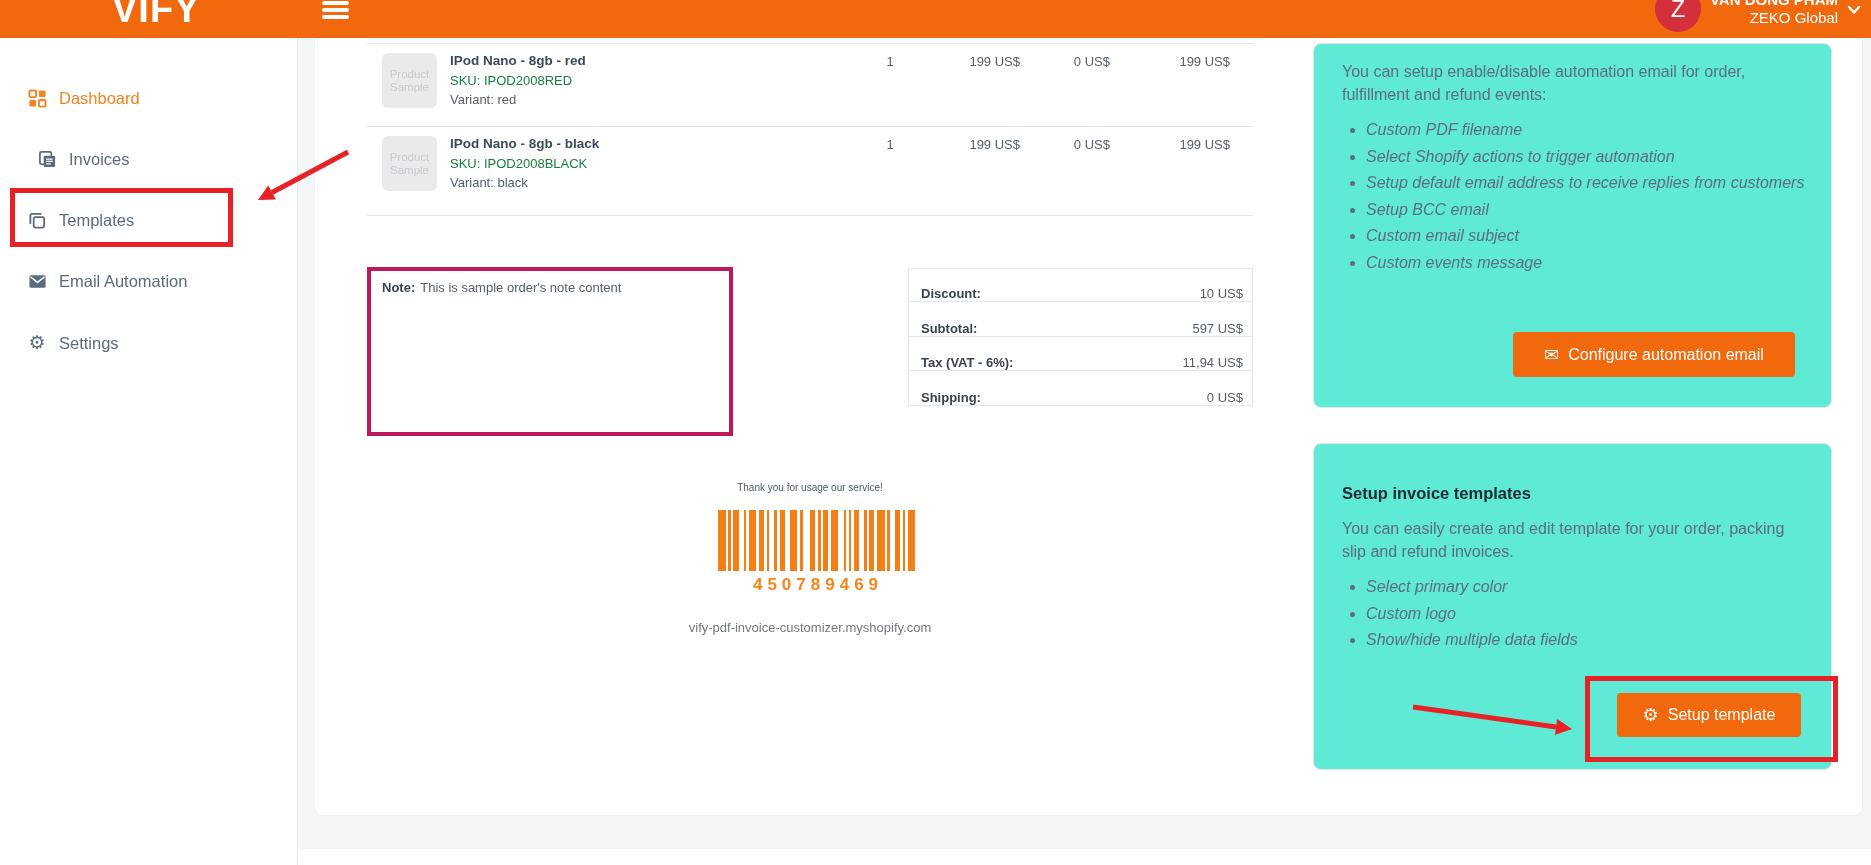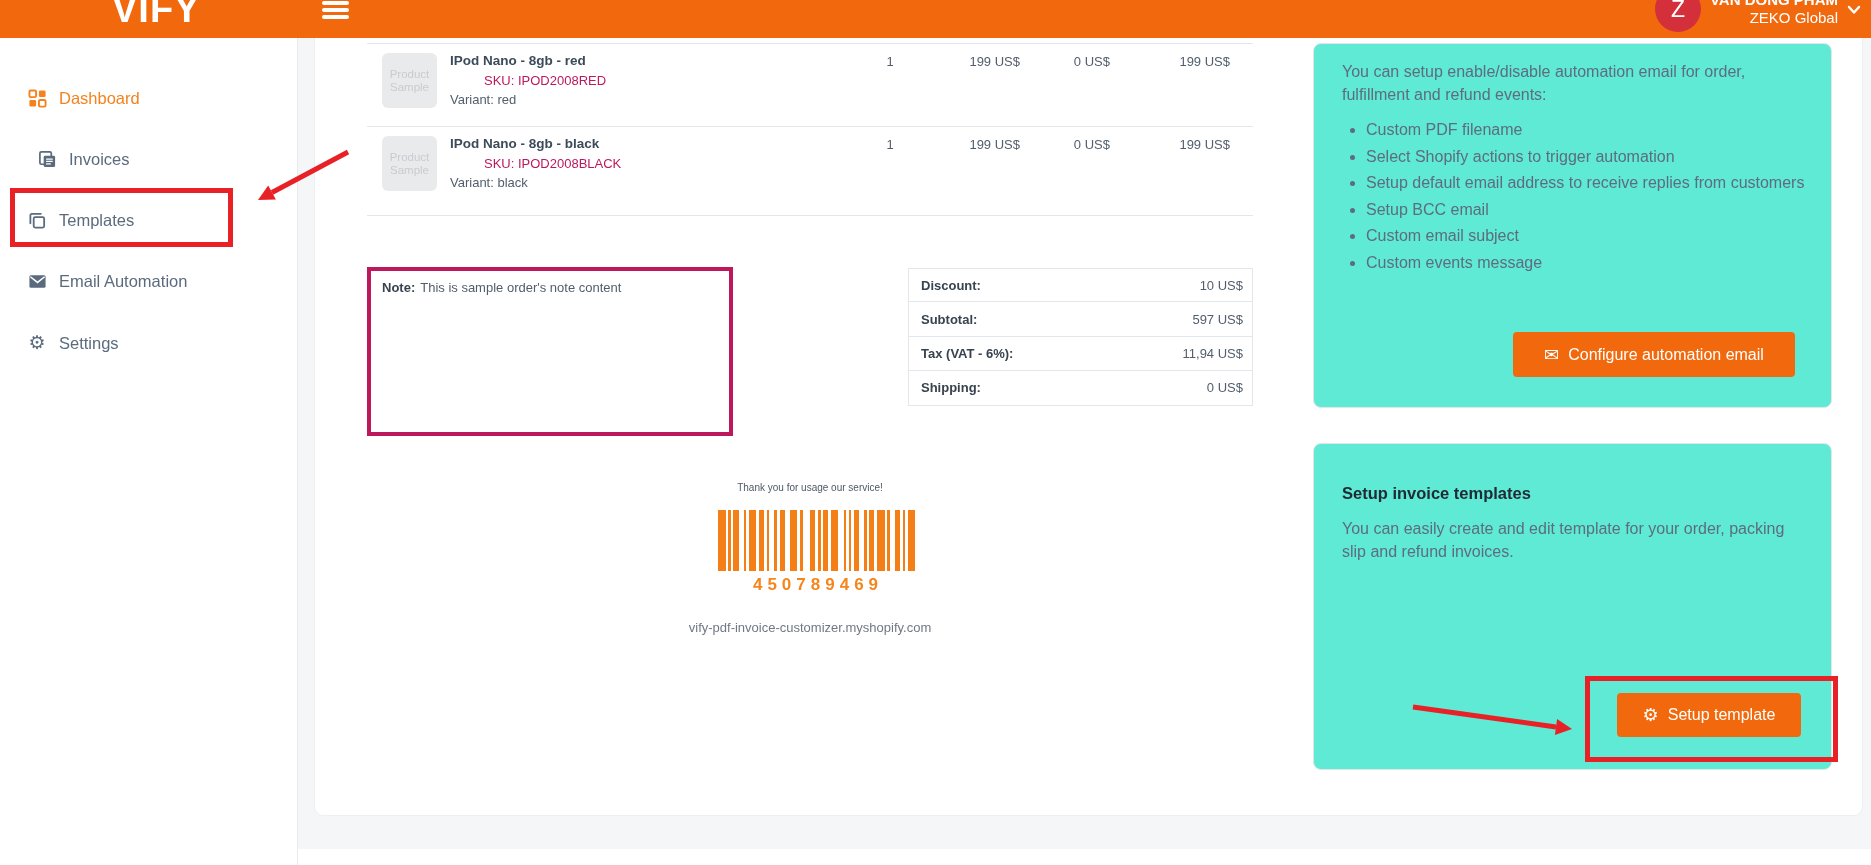--- a/index.html
+++ b/index.html
@@ -44,34 +44,34 @@
 
   
   .items { position:absolute; left:52px; top:13px; width:886px;
            border-bottom:1px solid #e3e6ea; }
   .item-row { position:relative; border-top:1px solid #e3e6ea; }
   .item-row.r1 { height:83px; } .item-row.r2 { height:89px; }
   .thumb { position:absolute; left:15px; top:9px; width:55px; height:55px; background:#e9eaeb;
            border-radius:6px; color:#c7ccd2; font-size:11.5px; line-height:13px;
            display:flex; align-items:center; justify-content:center; text-align:center; }
   .item-title { position:absolute; left:83px; top:9px; font-size:13.5px; font-weight:bold; color:#3d4a59; }
-  .item-sku { position:absolute; left:83px; top:29px; font-size:13px; color:#be185d;margin-left:34px; }
+  .item-sku { position:absolute; left:83px; top:29px; font-size:13px; color:#15803d; }
   .item-variant { position:absolute; left:83px; top:48px; font-size:13px; color:#525e6c; }
   .item-qty { position:absolute; left:500px; width:46px; top:10px; text-align:center;
               font-size:13px; color:#525e6c; }
   .colv { position:absolute; top:10px; font-size:13px; color:#525e6c; }
   .col-price { right:233px; } .col-disc { right:143px; } .col-total { right:23px; }
 
   .note-box { position:absolute; left:52px; top:237px; width:366px; height:169px;
               border:4px solid #be185d; padding:9px 11px; font-size:13px; color:#525e6c; }
   .note-label { font-weight:bold; color:#39434f; margin-right:5px; }
 
   .totals { position:absolute; left:593px; top:238px; width:345px; }
   .tot-row { height:34.4px; border:1px solid #e3e6ea; border-top:none; display:flex;
-             align-items:center; justify-content:space-between; padding:0 9px 0 12px; background:#fff; }
+             align-items:flex-end; justify-content:space-between; padding:0 9px 0 12px; background:#fff; }
   .tot-row:first-child { border-top:1px solid #e3e6ea; }
   .tot-label { font-weight:bold; font-size:13px; color:#39434f; }
   .tot-value { font-size:13px; color:#525e6c; }
   .tot-row.grand .tot-value { font-weight:bold; color:#39434f; }
 
   .thanks { position:absolute; left:52px; top:452px; width:886px; text-align:center;
             font-size:10px; color:#4e5965; }
   .barcode { position:absolute; left:403px; top:480px; width:200px; height:61px;
              display:flex; align-items:stretch; }
   .barcode .b { background:#f57f17; }
@@ -81,21 +81,21 @@
             font-size:13px; color:#6f7985; }
 
   
   .panel-card { position:absolute; left:998px; width:519px; border:1px solid #e3e6e9;
                 border-radius:8px; background:#5eead4; }
   #card-automation { top:13px; height:365px; }
   #card-templates { top:413px; height:327px; }
   .intro { margin:16px 28px 0; font-size:16px; color:#5d6d7d; line-height:23px; }
   .panel-card ul { margin:13px 0 0; padding-left:52px; color:#5d6d7d; font-size:16px;
                    line-height:22.5px; }
-  .panel-card li { margin-bottom:4px; }
+  .panel-card li { margin-bottom:4px;font-style:italic; }
   .card-heading { margin:40px 28px 0; font-size:16.5px; font-weight:bold; color:#212b36; }
   #card-templates .intro { margin-top:14px; }
   .btn { position:absolute; background:#f2690d; color:#fff; font-size:16px; border:none;
          border-radius:4px; display:flex; align-items:center; justify-content:center;
          gap:9px; cursor:pointer; font-family:inherit; }
   #btn-config { right:36px; bottom:30px; width:282px; height:45px; }
   #btn-setup { right:30px; top:249px; width:184px; height:44px; }
   .btn .ico { font-size:18px; line-height:18px; }
 
   
@@ -290,20 +290,25 @@
       </ul>
       <button class="btn" id="btn-config">
         <span class="ico">✉</span>
         <span>Configure automation email</span>
       </button>
     </div>
 
     <div class="panel-card" id="card-templates">
       <div class="card-heading">Setup invoice templates</div>
       <div class="intro">You can easily create and edit template for your order, packing slip and refund invoices.</div>
+      <ul>
+        <li>Select primary color</li>
+        <li>Custom logo</li>
+        <li>Show/hide multiple data fields</li>
+      </ul>
       <button class="btn" id="btn-setup">
         <span class="ico">⚙</span>
         <span>Setup template</span>
       </button>
     </div>
 
   </div>
 </div>
 
 <div class="ann-box" id="ann-box-templates"></div>

